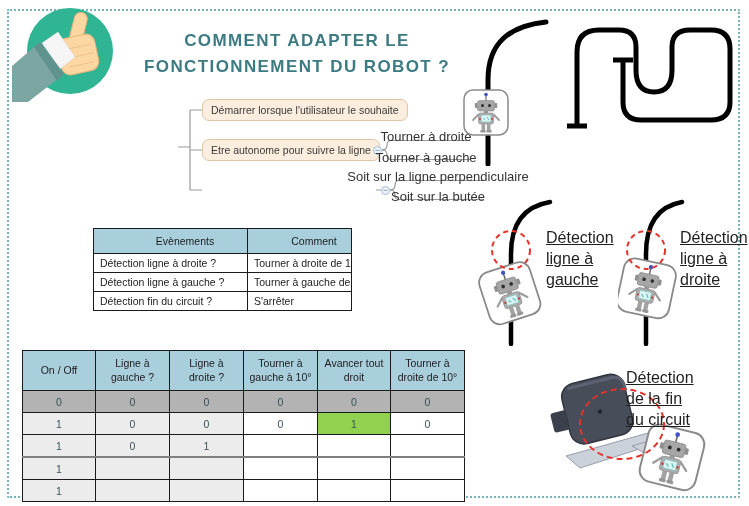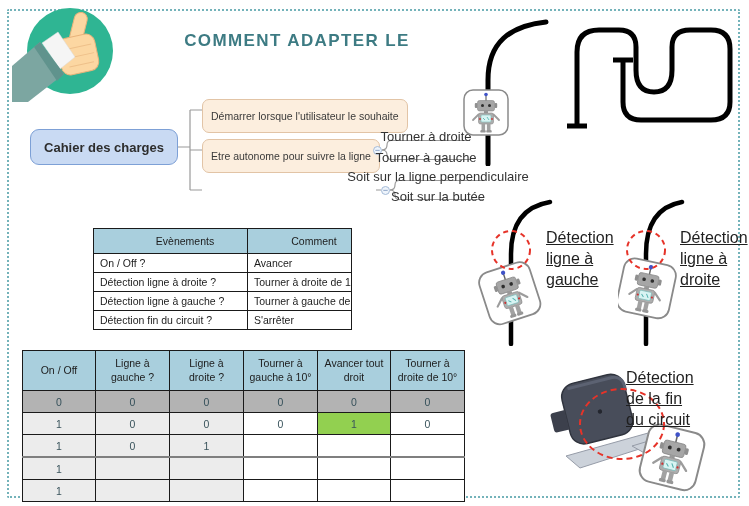--- a/index.html
+++ b/index.html
@@ -21,21 +21,21 @@
   
   .mindmap{position:absolute;left:30px;top:95px;width:460px;height:115px;}
   .mm-svg{position:absolute;left:0;top:0;}
   .mm-root{
     position:absolute;left:0;top:34px;width:148px;height:36px;box-sizing:border-box;
     background:#c9daf3;border:1.5px solid #7da0d6;border-radius:9px;
     display:flex;align-items:center;justify-content:center;
     font-weight:bold;font-size:13px;color:#2d2d2d;
   }
   .mm-branch{
-    position:absolute;height:22px;box-sizing:border-box;padding:16px 8px;
+    position:absolute;height:22px;box-sizing:border-box;padding:4px 8px;
     background:#fceede;border:1px solid #e2c4a6;border-radius:7px;
     display:flex;align-items:center;white-space:nowrap;
     font-size:10.5px;color:#3a3a3a;
   }
   .mm-b1{left:172px;top:4px;}
   .mm-b2{left:172px;top:44px;}
   .mm-b3{left:172px;top:84px;}
   .mm-leaf{
     position:absolute;font-size:13px;color:#333;white-space:nowrap;
     display:flex;justify-content:center;
@@ -116,56 +116,52 @@
     <rect x="47" y="34" width="38" height="37" rx="9" fill="#fcd7a2" stroke="#e8b37b"></rect>
     <path d="M55,45 h26 M54,54 h28 M55,63 h25" stroke="#eec08a" fill="none"></path>
   </g>
   <polygon points="30,41 46,30 63,55 48,67" fill="#f5f5f5" stroke="#dddddd" stroke-width="0.5"></polygon>
   <polygon points="0,64 28,40 52,72 16,100 0,100" fill="#7ca6a1"></polygon>
   <polygon points="22,45 28,40 52,72 45,79" fill="#60938d"></polygon>
 </svg>
 
 <div class="title">
   <div>Comment adapter le</div>
+  <div>fonctionnement du robot ?</div>
 </div>
 
 <div class="mindmap">
   <svg class="mm-svg" width="460" height="115">
     <g stroke="#9a9a9a" stroke-width="1.2" fill="none">
       <path d="M148,52 H160 M160,15 V95 M160,15 H172 M160,55 H172 M160,95 H172"></path>
       <path d="M338,55 H343 M352,55 q5,0 5,-5 t5,-4.5 h78"></path>
       <path d="M352,55 q5,0 5,5 t5,4.5 h78"></path>
       <path d="M346,95 H351 M360,95 q5,0 5,-5 t5,-4.5 h84"></path>
       <path d="M360,95 q5,0 5,5 t5,4.5 h84"></path>
     </g>
   </svg>
-  <div class="mm-root">Cahier des charges</div>
   <div class="mm-branch mm-b1">Démarrer lorsque l'utilisateur le souhaite</div>
   <div class="mm-branch mm-b2">Etre autonome pour suivre la ligne</div>
   <span class="mm-toggle mm-t2">−</span>
   <span class="mm-toggle mm-t3">−</span>
   <div class="mm-leaf mm-l1">Tourner à droite</div>
   <div class="mm-leaf mm-l2">Tourner à gauche</div>
   <div class="mm-leaf mm-l3">Soit sur la ligne perpendiculaire</div>
   <div class="mm-leaf mm-l4">Soit sur la butée</div>
 </div>
 
 <table class="events-table">
   <colgroup>
       <col style="width:154px">
       <col style="width:104px">
     </colgroup>
   <tbody>
       <tr>
     <th>Evènements</th>
     <th>Comment</th>
-  </tr>
-  <tr>
-    <td>On / Off ?</td>
-    <td>Avancer</td>
   </tr>
   <tr>
     <td>Détection ligne à droite ?</td>
     <td>Tourner à droite de 10°</td>
   </tr>
   <tr>
     <td>Détection ligne à gauche ?</td>
     <td>Tourner à gauche de 10°</td>
   </tr>
   <tr>

